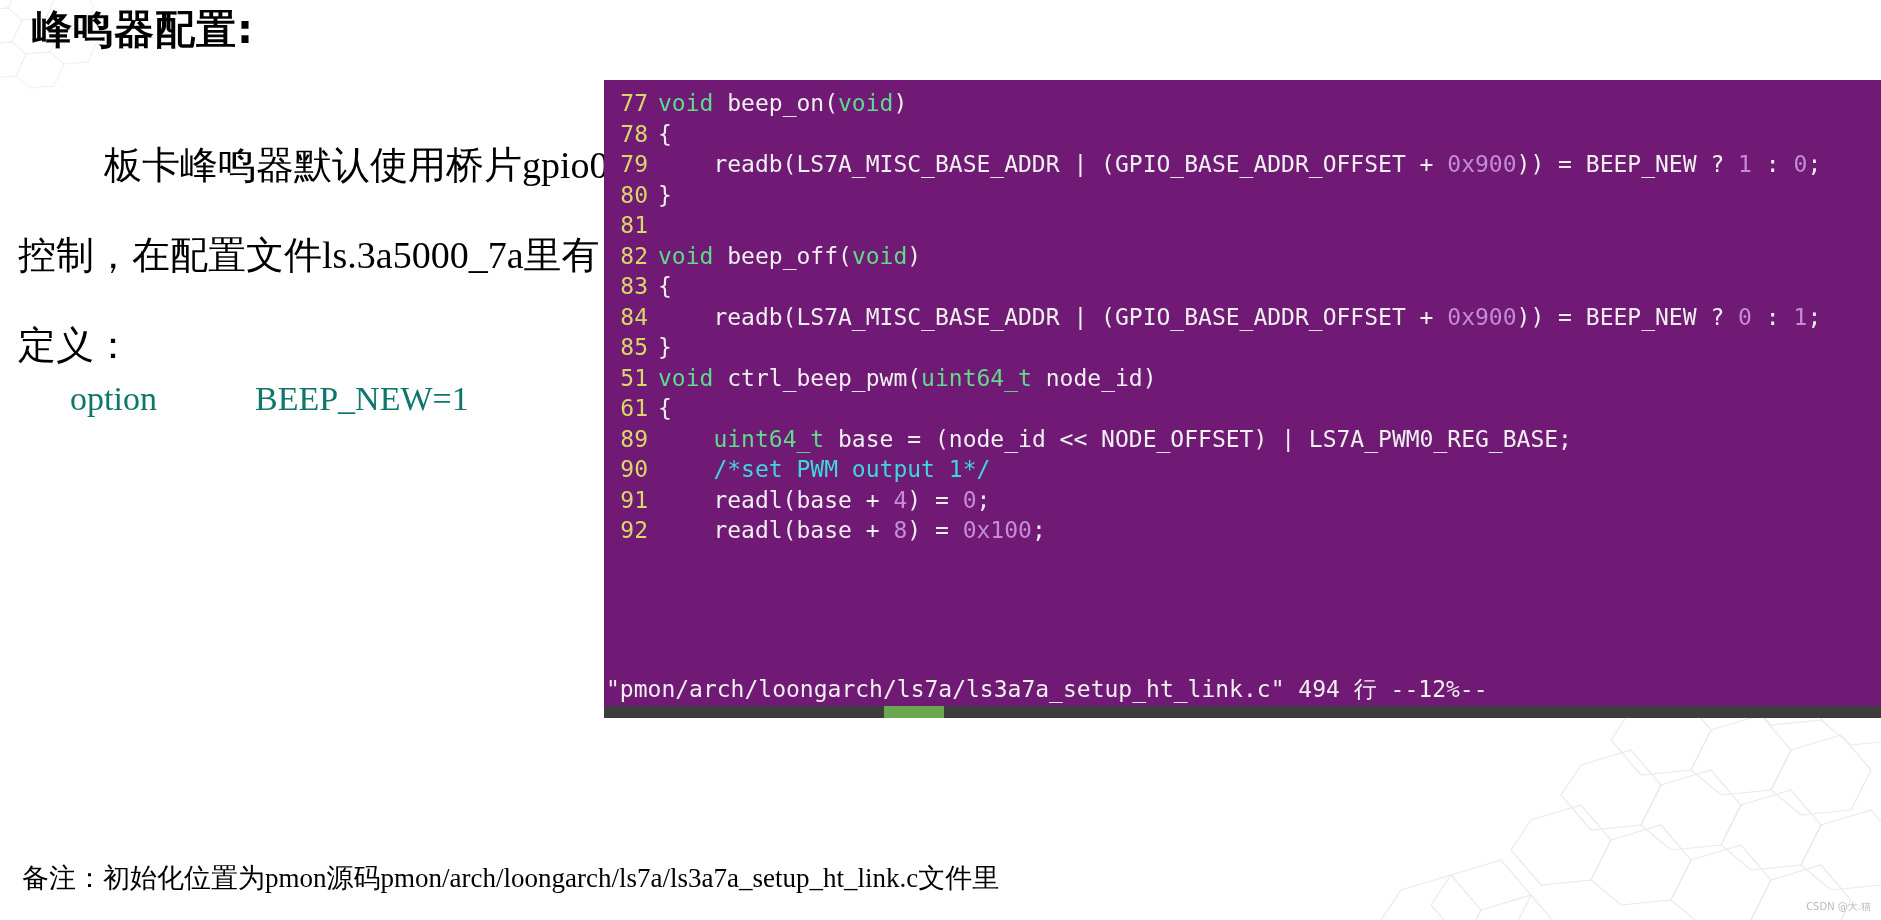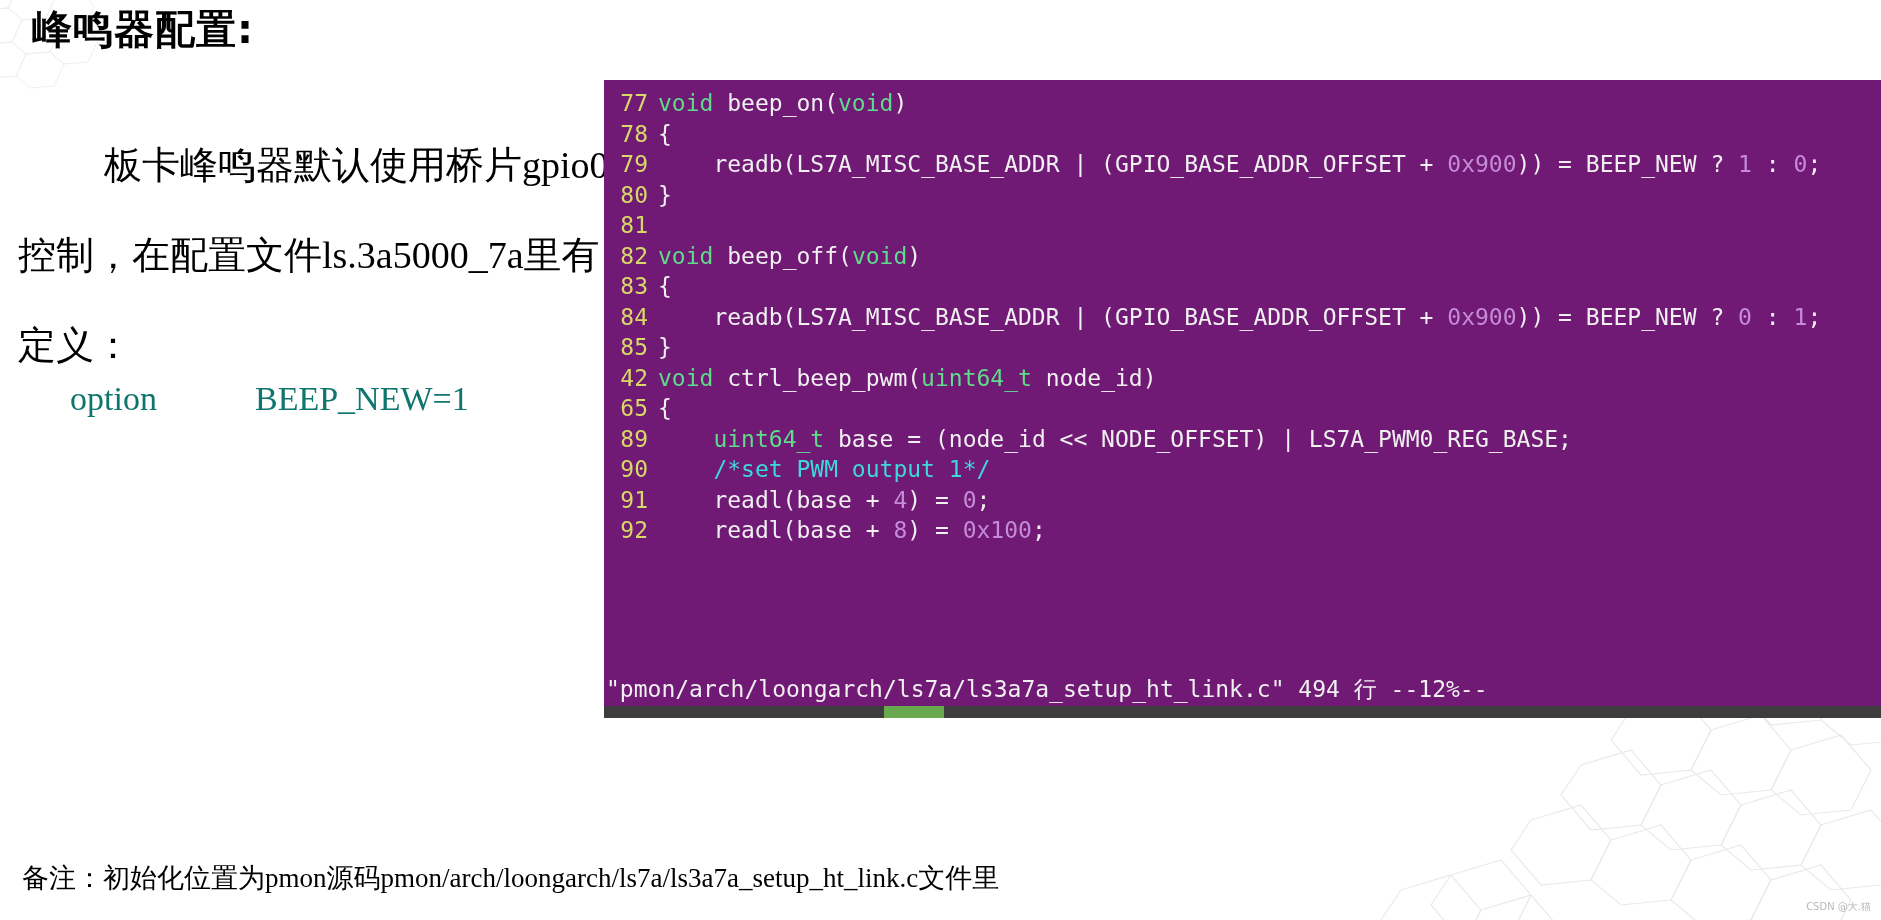--- a/index.html
+++ b/index.html
@@ -150,22 +150,22 @@
   <div class="term-code" id="term-code">
       <div class="code-line"><span class="lnum">77</span><span class="gap"></span><span class="kw">void</span><span class="plain"> beep_on(</span><span class="kw">void</span><span class="plain">)</span></div>
       <div class="code-line"><span class="lnum">78</span><span class="gap"></span><span class="plain">{</span></div>
       <div class="code-line"><span class="lnum">79</span><span class="gap"></span><span class="plain">    readb(LS7A_MISC_BASE_ADDR | (GPIO_BASE_ADDR_OFFSET + </span><span class="num">0x900</span><span class="plain">)) = BEEP_NEW ? </span><span class="num">1</span><span class="plain"> : </span><span class="num">0</span><span class="plain">;</span></div>
       <div class="code-line"><span class="lnum">80</span><span class="gap"></span><span class="plain">}</span></div>
       <div class="code-line"><span class="lnum">81</span><span class="gap"></span><span class="plain"></span></div>
       <div class="code-line"><span class="lnum">82</span><span class="gap"></span><span class="kw">void</span><span class="plain"> beep_off(</span><span class="kw">void</span><span class="plain">)</span></div>
       <div class="code-line"><span class="lnum">83</span><span class="gap"></span><span class="plain">{</span></div>
       <div class="code-line"><span class="lnum">84</span><span class="gap"></span><span class="plain">    readb(LS7A_MISC_BASE_ADDR | (GPIO_BASE_ADDR_OFFSET + </span><span class="num">0x900</span><span class="plain">)) = BEEP_NEW ? </span><span class="num">0</span><span class="plain"> : </span><span class="num">1</span><span class="plain">;</span></div>
       <div class="code-line"><span class="lnum">85</span><span class="gap"></span><span class="plain">}</span></div>
-      <div class="code-line"><span class="lnum">42</span><span class="gap"></span><span class="kw">void</span><span class="plain"> ctrl_beep_pwm(</span><span class="kw">uint64_t</span><span class="plain"> node_id)</span></div>
-      <div class="code-line"><span class="lnum">65</span><span class="gap"></span><span class="plain">{</span></div>
+      <div class="code-line"><span class="lnum">51</span><span class="gap"></span><span class="kw">void</span><span class="plain"> ctrl_beep_pwm(</span><span class="kw">uint64_t</span><span class="plain"> node_id)</span></div>
+      <div class="code-line"><span class="lnum">61</span><span class="gap"></span><span class="plain">{</span></div>
       <div class="code-line"><span class="lnum">89</span><span class="gap"></span><span class="plain">    </span><span class="kw">uint64_t</span><span class="plain"> base = (node_id &lt;&lt; NODE_OFFSET) | LS7A_PWM0_REG_BASE;</span></div>
       <div class="code-line"><span class="lnum">90</span><span class="gap"></span><span class="cmt">    /*set PWM output 1*/</span></div>
       <div class="code-line"><span class="lnum">91</span><span class="gap"></span><span class="plain">    readl(base + </span><span class="num">4</span><span class="plain">) = </span><span class="num">0</span><span class="plain">;</span></div>
       <div class="code-line"><span class="lnum">92</span><span class="gap"></span><span class="plain">    readl(base + </span><span class="num">8</span><span class="plain">) = </span><span class="num">0x100</span><span class="plain">;</span></div>
     </div>
 
   <div class="term-status">"pmon/arch/loongarch/ls7a/ls3a7a_setup_ht_link.c" 494 行 --12%--</div>
 
   <div class="term-scrollbar">
     <div class="thumb"></div>

